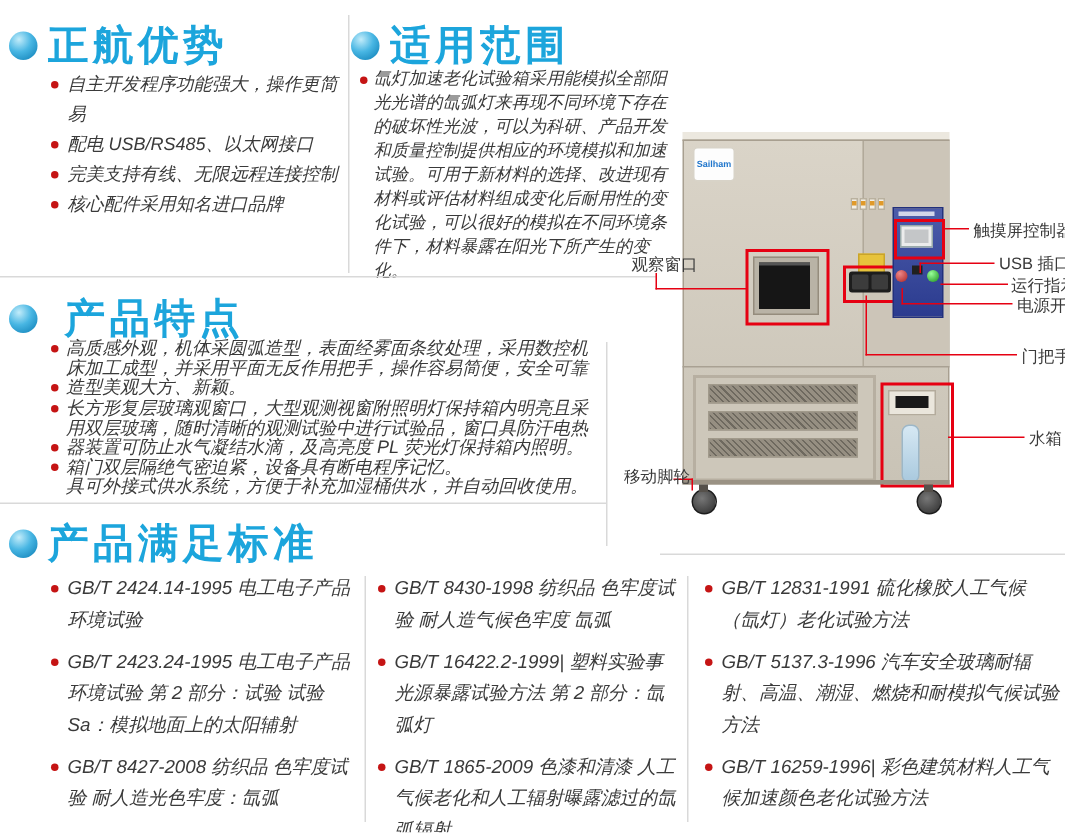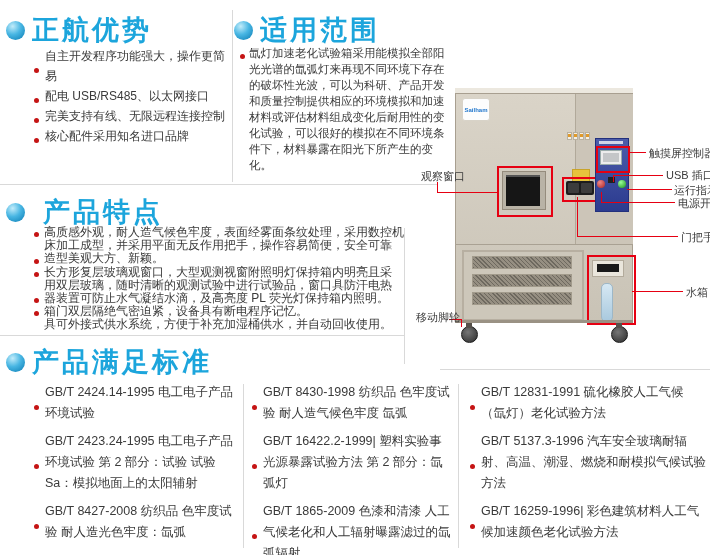--- a/index.html
+++ b/index.html
@@ -4,21 +4,21 @@
 <style>
   html,body{margin:0;padding:0;background:#fff;}
   .page{position:relative;width:710px;height:555px;background:#ffffff;overflow:hidden;
         font-family:"Liberation Sans","DejaVu Sans",sans-serif;color:#3a3a3a;}
   
   .sec-h{position:absolute;display:flex;align-items:center;gap:7px;}
   .ball{width:19px;height:19px;border-radius:50%;flex:none;
         background:radial-gradient(circle at 35% 28%, #c2ecfa, #48b6e3 45%, #0e7fb6 95%);}
   .sec-title{font-size:27px;font-weight:bold;color:#1ca5dc;letter-spacing:3px;white-space:nowrap;}
   
-  .li-row{display:flex;align-items:center;}
+  .li-row{display:flex;align-items:flex-start;font-style:italic;}
   .dot{width:5px;height:5px;border-radius:50%;background:#c51414;flex:none;margin-right:6px;}
   .dot.hidden{visibility:hidden;}
   .li-text{white-space:pre-wrap;}
   .adv-list{position:absolute;left:34px;top:46px;width:200px;}
   .adv-list .li-row{font-size:12px;line-height:20px;}
   .adv-list .dot{margin-top:8px;}
   .scope-list{position:absolute;left:240px;top:45px;width:212px;}
   .scope-list .li-row{font-size:11.5px;line-height:16px;}
   .scope-list .dot{margin-top:6px;margin-right:4px;}
   .feat-list{position:absolute;left:34px;top:226px;width:374px;}
@@ -122,20 +122,24 @@
       <div class="li-row">
         <span class="dot hidden"></span>
         <span class="li-text">的破坏性光波，可以为科研、产品开发</span>
       </div>
       <div class="li-row">
         <span class="dot hidden"></span>
         <span class="li-text">和质量控制提供相应的环境模拟和加速</span>
       </div>
       <div class="li-row">
         <span class="dot hidden"></span>
+        <span class="li-text">试验。可用于新材料的选择、改进现有</span>
+      </div>
+      <div class="li-row">
+        <span class="dot hidden"></span>
         <span class="li-text">材料或评估材料组成变化后耐用性的变</span>
       </div>
       <div class="li-row">
         <span class="dot hidden"></span>
         <span class="li-text">化试验，可以很好的模拟在不同环境条</span>
       </div>
       <div class="li-row">
         <span class="dot hidden"></span>
         <span class="li-text">件下，材料暴露在阳光下所产生的变化。</span>
       </div>
@@ -143,21 +147,21 @@
 
   <div class="div-h" style="left:0;top:184px;width:438px;"></div>
 
   <div class="sec-h" style="left:6px;top:194px;gap:18px;">
     <span class="ball"></span>
     <span class="sec-title">产品特点</span>
   </div>
   <div class="feat-list">
       <div class="li-row">
         <span class="dot"></span>
-        <span class="li-text">高质感外观，耐人造气候色牢度，表面经雾面条纹处理，采用数控机</span>
+        <span class="li-text">高质感外观，机体采圆弧造型，表面经雾面条纹处理，采用数控机</span>
       </div>
       <div class="li-row">
         <span class="dot hidden"></span>
         <span class="li-text">床加工成型，并采用平面无反作用把手，操作容易简便，安全可靠</span>
       </div>
       <div class="li-row">
         <span class="dot"></span>
         <span class="li-text">造型美观大方、新颖。</span>
       </div>
       <div class="li-row">

